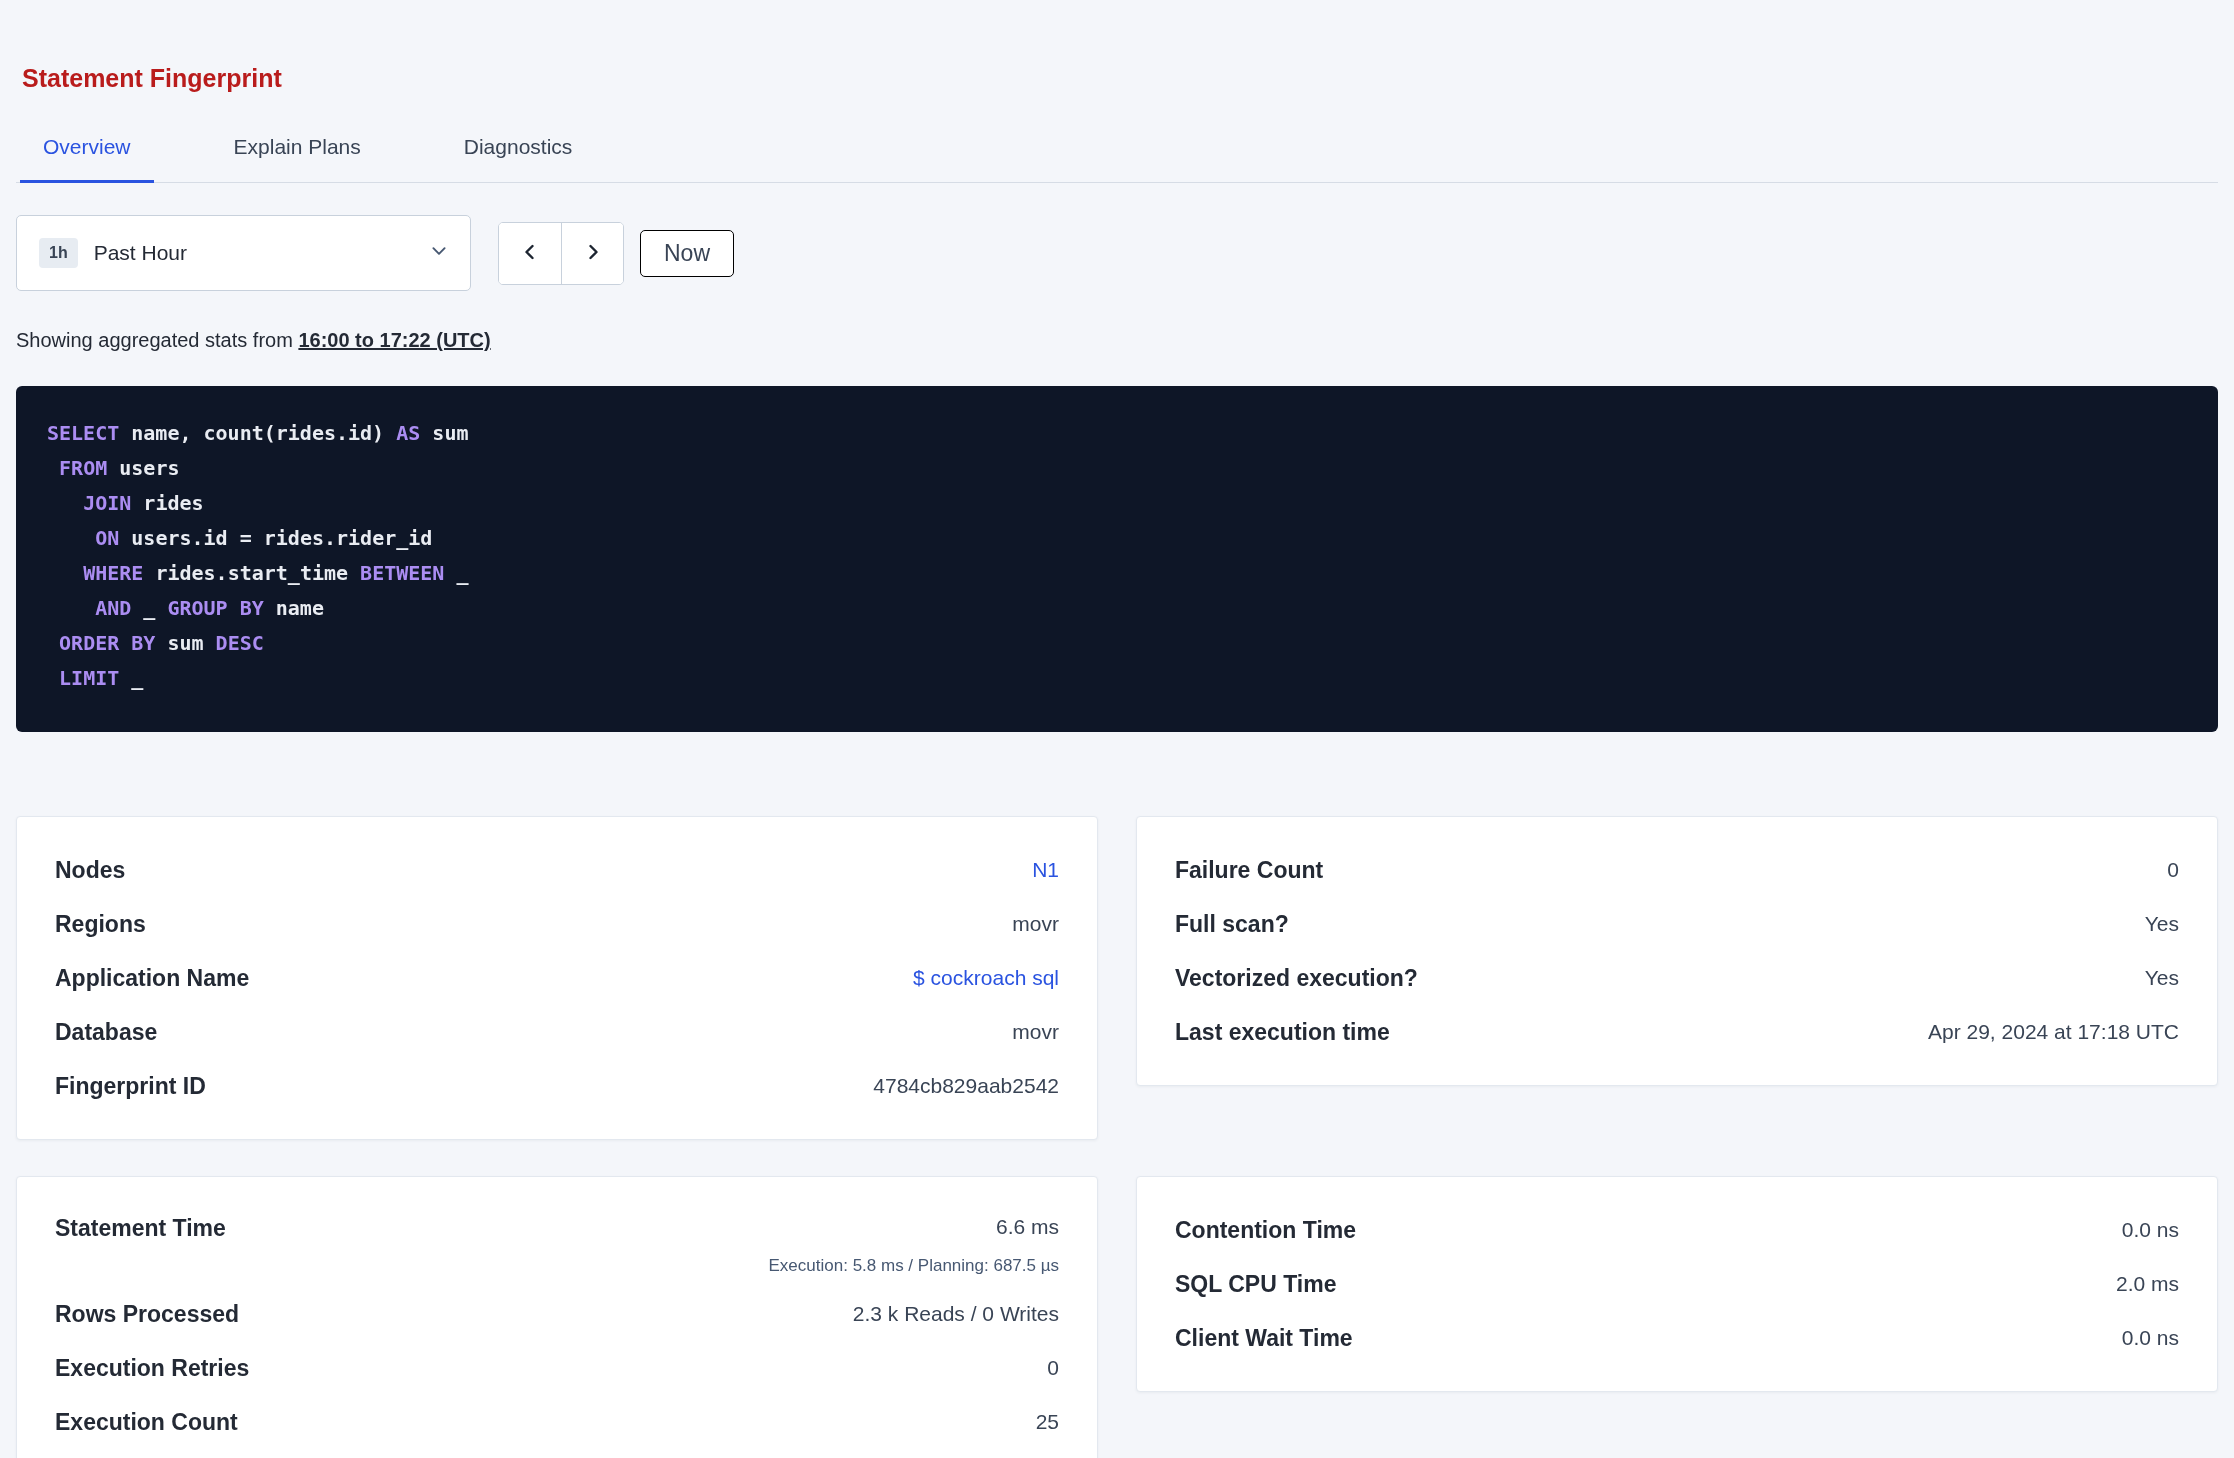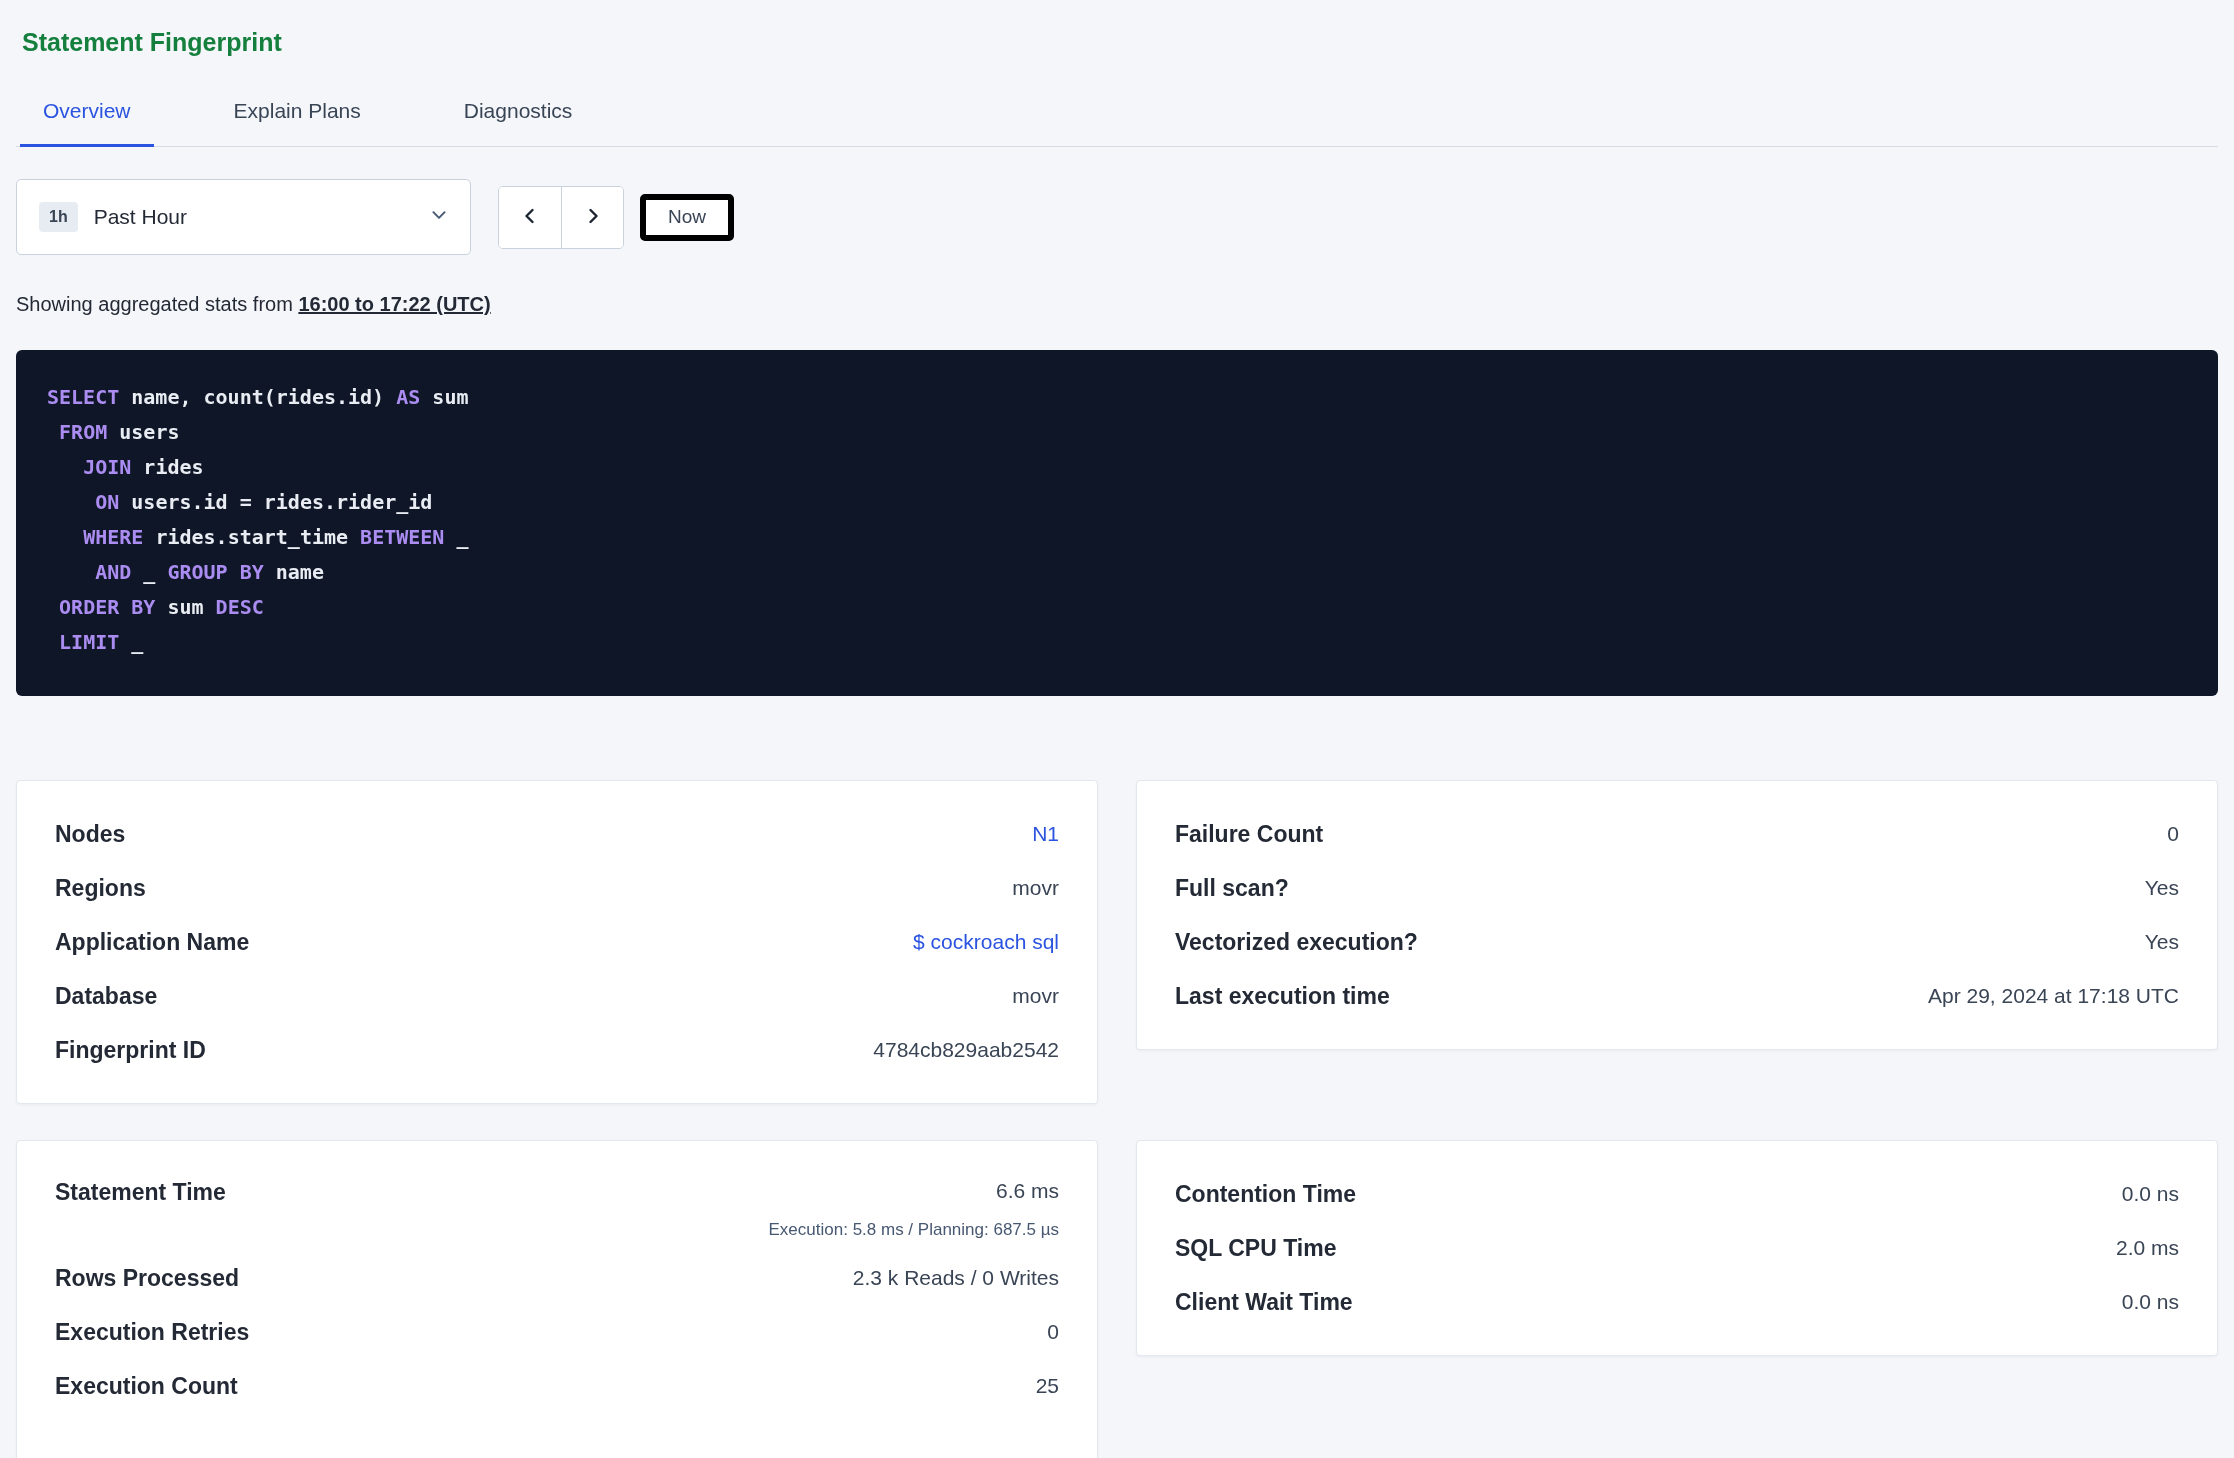--- a/index.html
+++ b/index.html
@@ -5,37 +5,37 @@
   * { margin:0; padding:0; box-sizing:border-box; }
   html, body { width:2234px; height:1458px; overflow:hidden; }
   body {
     background: var(--page-bg, #f4f6fa);
     font-family: "Liberation Sans", sans-serif;
     color: var(--text-primary, #242a35);
   }
   .page { padding: 0 16px; }
 
   
-  .page-title { padding: 28px 6px 22px; font-size: 25px; font-weight: 700; color:#15803d; }
+  .page-title { padding: 28px 6px 22px; font-size: 25px; font-weight: 700; color:#b91c1c;margin-top:36px; }
 
   
   .tabs { display:flex; border-bottom: 1px solid #d6dce5; padding-left: 4px; }
   .tab { position:relative; font-size:21px; color: var(--text-secondary, #394455); padding: 20px 23px 23px; margin-right: 57px; cursor:pointer; }
   .tab.active { color: var(--accent-blue, #2a53e0); }
   .tab.active::after { content:""; position:absolute; left:0; right:0; bottom:-1px; height:3px; background: var(--accent-blue, #2a53e0); }
 
   
   .controls { display:flex; align-items:center; margin-top: 32px; }
   .dropdown { width:455px; height:76px; background:#fff; border:1px solid #c8d1dc; border-radius:5px; display:flex; align-items:center; padding: 0 22px; cursor:pointer; }
   .badge { background:#e7ecf2; border-radius:4px; font-size:16px; font-weight:700; color:#394455; padding: 6px 10px; }
   .dropdown-label { font-size:21px; color:#242a35; margin-left:16px; flex:1; }
   .nav-group { display:flex; border:1px solid #c8d1dc; border-radius:5px; background:#fff; overflow:hidden; margin-left:27px; height:63px; }
   .nav-btn { width:62px; height:100%; display:flex; align-items:center; justify-content:center; background:#fff; border:none; cursor:pointer; }
   .nav-btn + .nav-btn { border-left:1px solid #c8d1dc; }
-  .now-btn { margin-left:16px; width:94px; height:47px; background:#fff; border:6px solid #000000; border-radius:5px; font-size:19px; color:#394455; display:flex; align-items:center; justify-content:center; cursor:pointer; font-family:inherit; }
+  .now-btn { margin-left:16px; width:94px; height:47px; background:#fff; border:1px solid #000000; border-radius:5px; font-size:23px; color:#394455; display:flex; align-items:center; justify-content:center; cursor:pointer; font-family:inherit; }
 
   
   .caption { margin-top: 38px; font-size:20px; color:#242a35; }
   .caption b { font-weight:700;text-decoration:underline; }
 
   
   .sql-box { margin-top: 34px; background: var(--sql-bg, #0e1627); border-radius:6px; padding: 30px 31px; min-height:346px; }
   .sql-code { font-family:"DejaVu Sans Mono", monospace; font-size:20px; line-height:35px; font-weight:700; color:#e9ecf2; white-space:pre; }
   .sql-code .kw { color: var(--sql-keyword, #ab8df2); }
 

